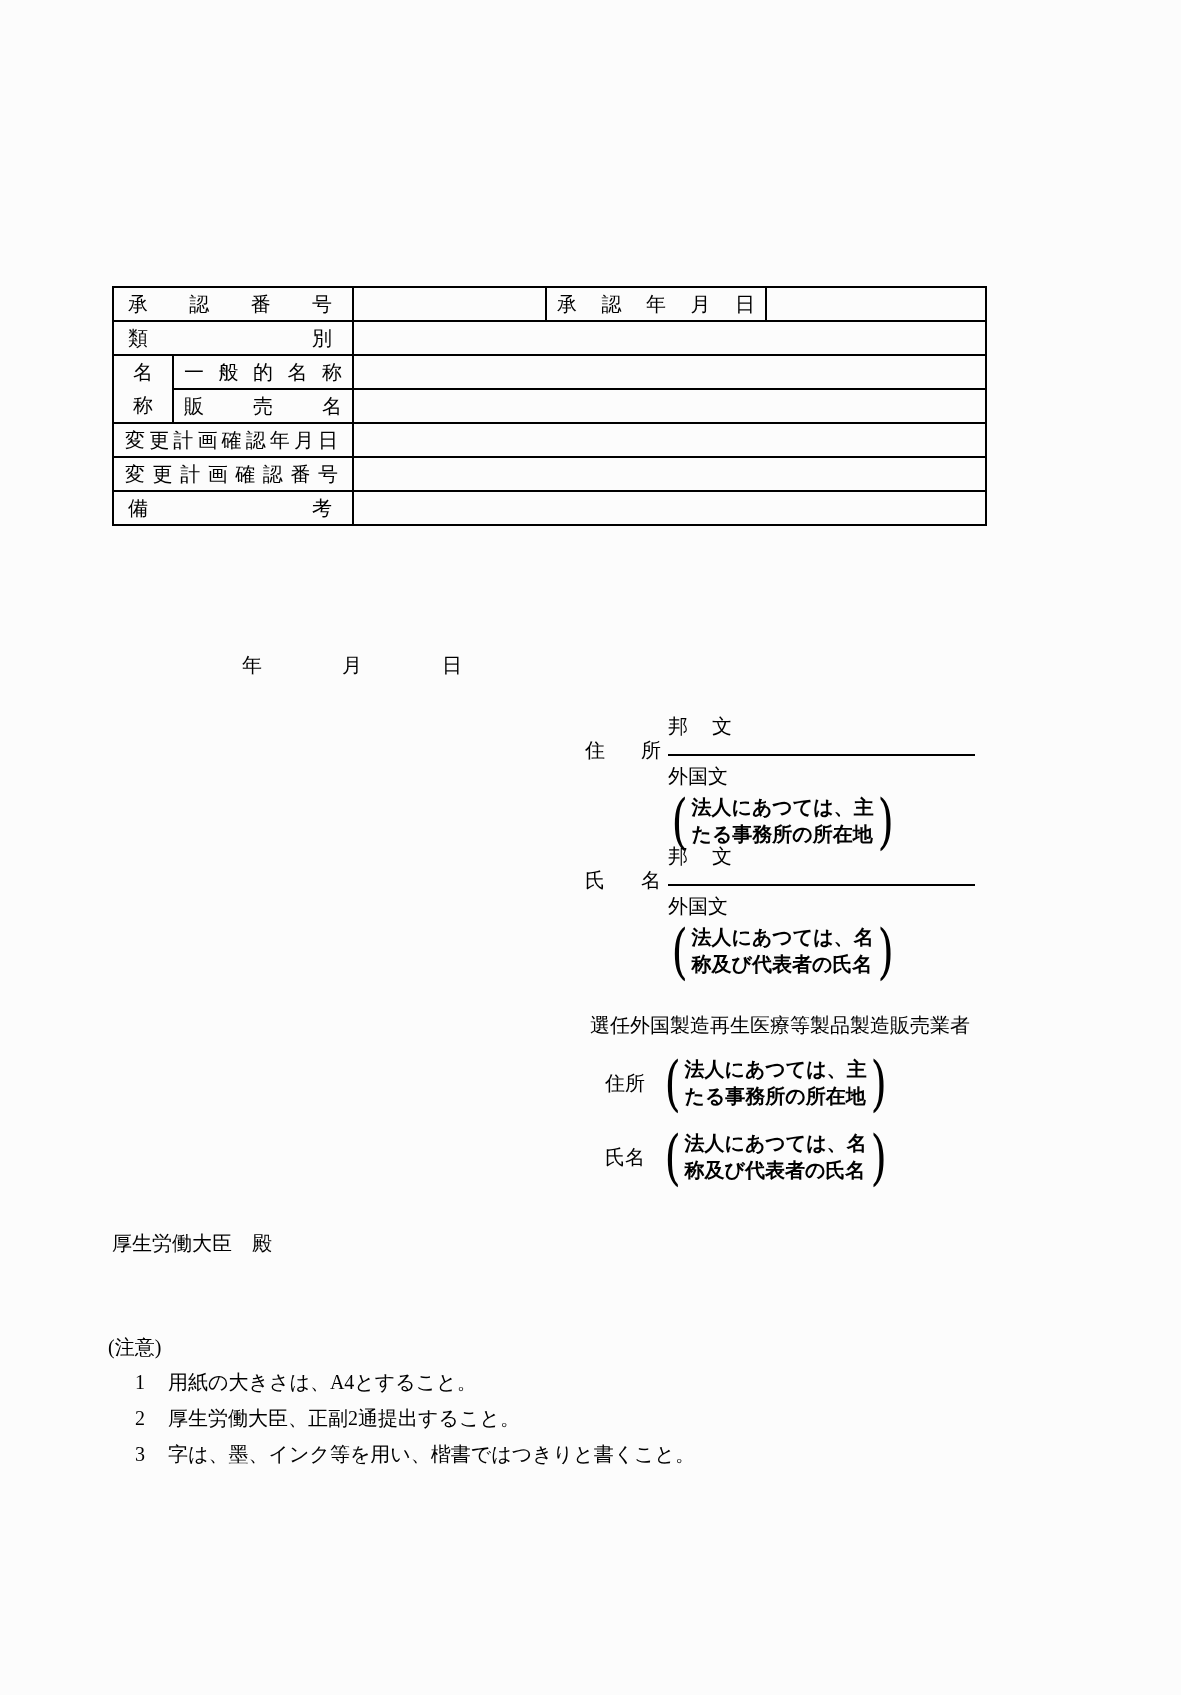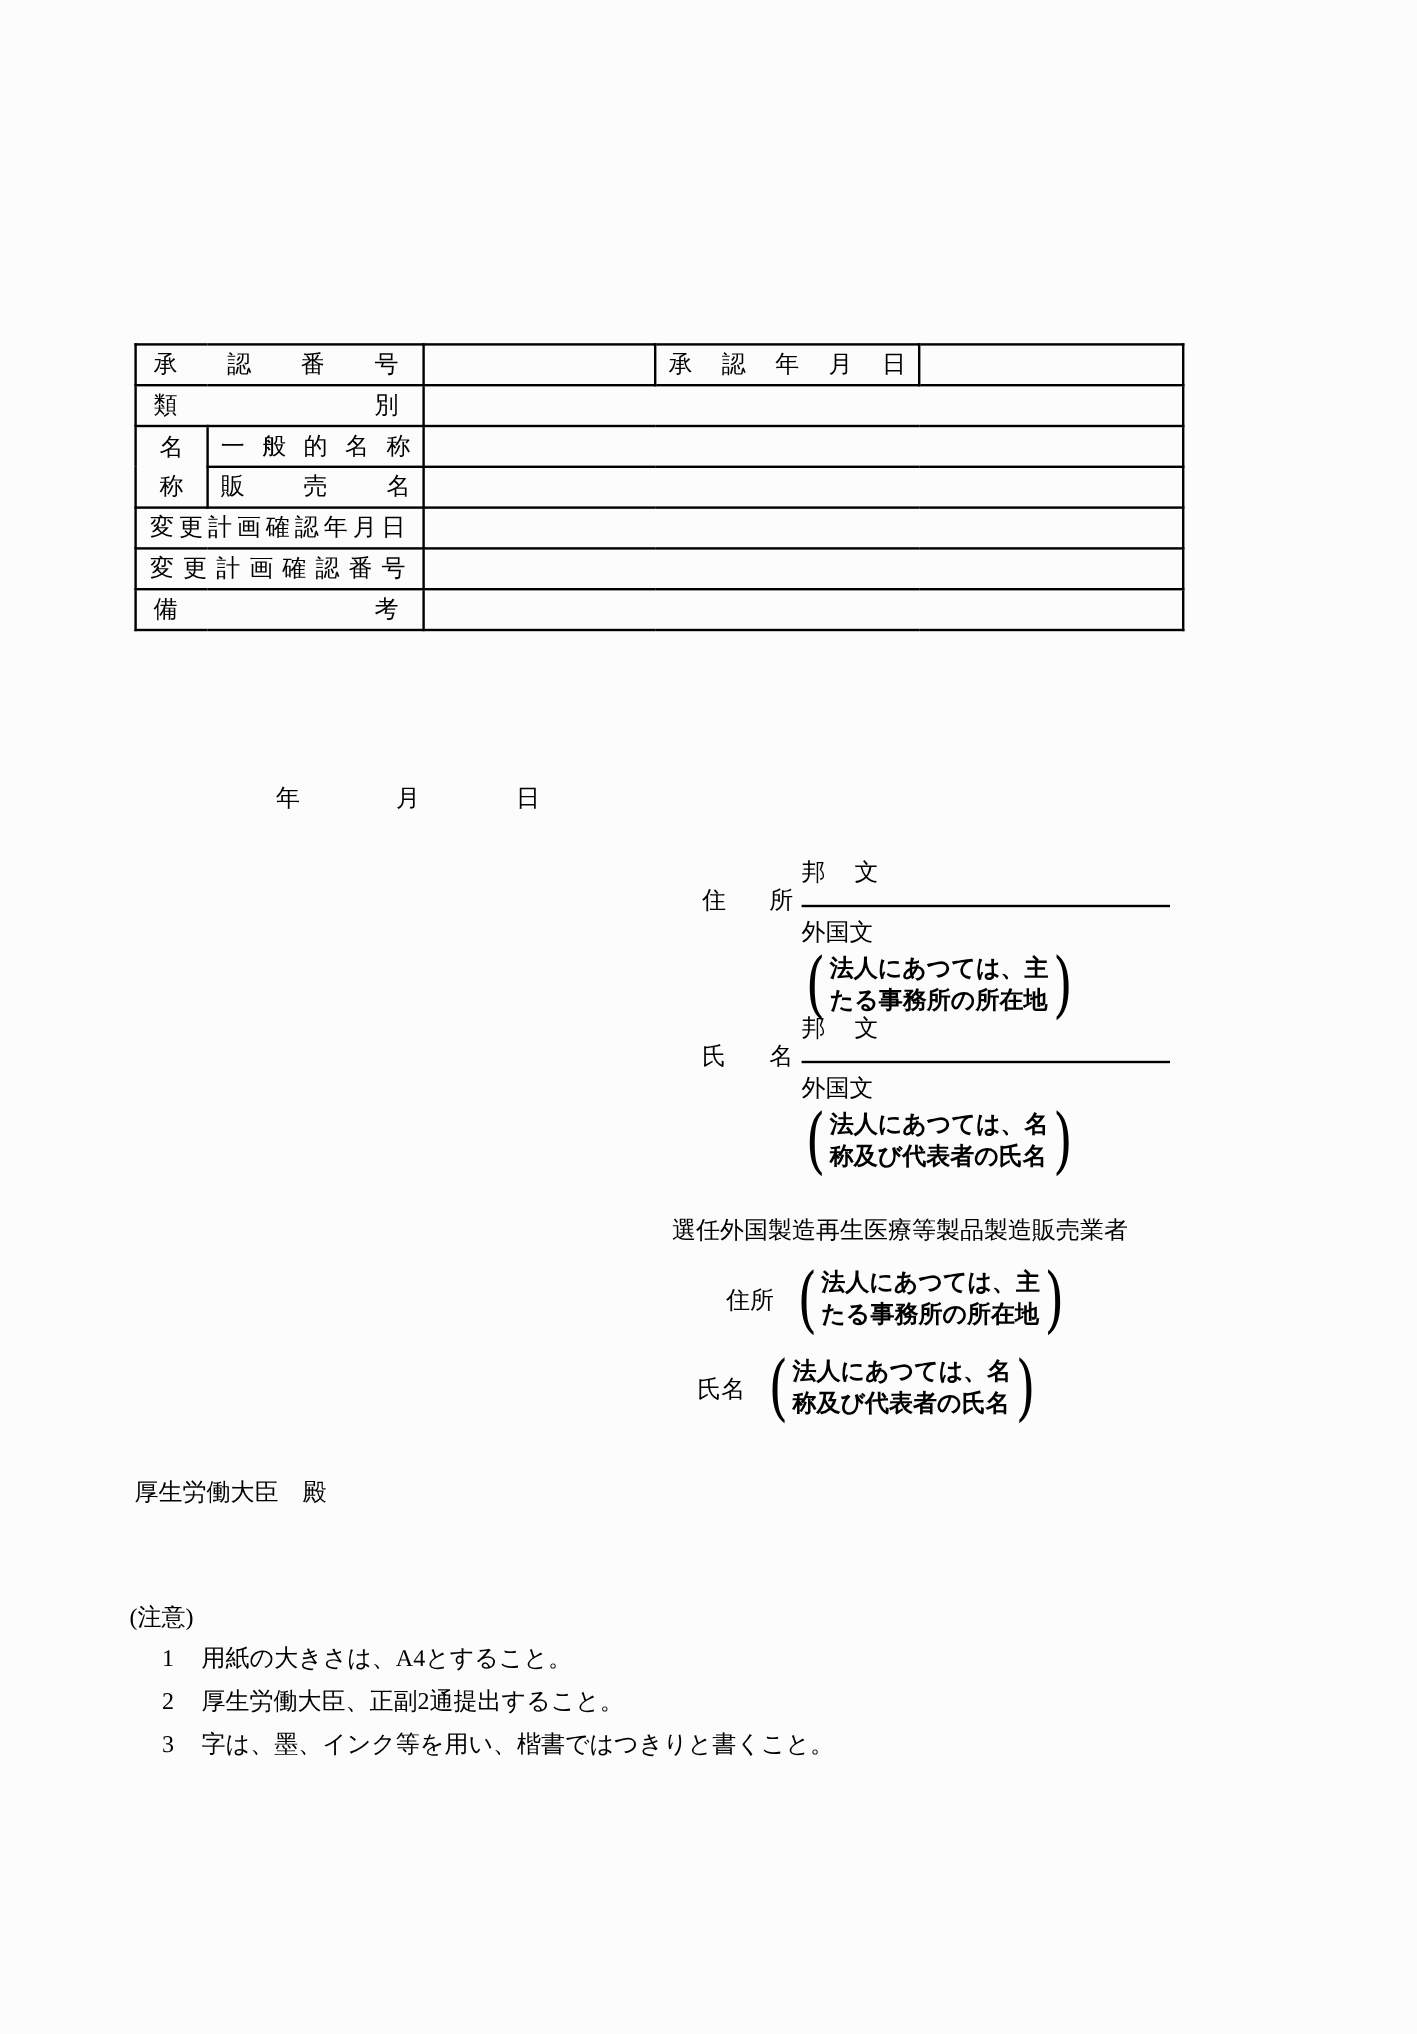--- a/index.html
+++ b/index.html
@@ -158,21 +158,21 @@
               <span>備</span>
               <span>考</span>
             </div>
       </td>
       <td colspan="3"></td>
     </tr>
   </tbody>
     </table>
 
 
-  <div class="abs" style="left:230px; top:652px;">
+  <div class="abs" style="left:242px; top:652px;">
     <span>年</span>
     <span style="display:inline-block; width:70px;"></span>
     <span>月</span>
     <span style="display:inline-block; width:70px;"></span>
     <span>日</span>
   </div>
 
   <div class="abs" style="left:585px; top:737px; width:76px;" data-justify="">
       <span>住</span>
       <span>所</span>
@@ -210,33 +210,33 @@
     <div class="paren-note">
       <span class="paren-glyph">(</span>
       <span class="note-lines">
         <div>法人にあつては、名</div>
         <div>称及び代表者の氏名</div>
       </span>
       <span class="paren-glyph">)</span>
     </div>
   </div>
 
-  <div class="abs" style="left:560px; top:1012px;">選任外国製造再生医療等製品製造販売業者</div>
+  <div class="abs" style="left:590px; top:1012px;">選任外国製造再生医療等製品製造販売業者</div>
 
   <div class="abs bottom-row" style="left:605px; top:1056px;">
     <span class="row-label">住所</span>
     <span class="paren-glyph">(</span>
     <span class="note-lines">
       <div>法人にあつては、主</div>
       <div>たる事務所の所在地</div>
     </span>
     <span class="paren-glyph">)</span>
   </div>
 
-  <div class="abs bottom-row" style="left:581px; top:1130px;">
+  <div class="abs bottom-row" style="left:605px; top:1130px;">
     <span class="row-label">氏名</span>
     <span class="paren-glyph">(</span>
     <span class="note-lines">
       <div>法人にあつては、名</div>
       <div>称及び代表者の氏名</div>
     </span>
     <span class="paren-glyph">)</span>
   </div>
 
   <div class="abs" style="left:112px; top:1230px;">厚生労働大臣　殿</div>

